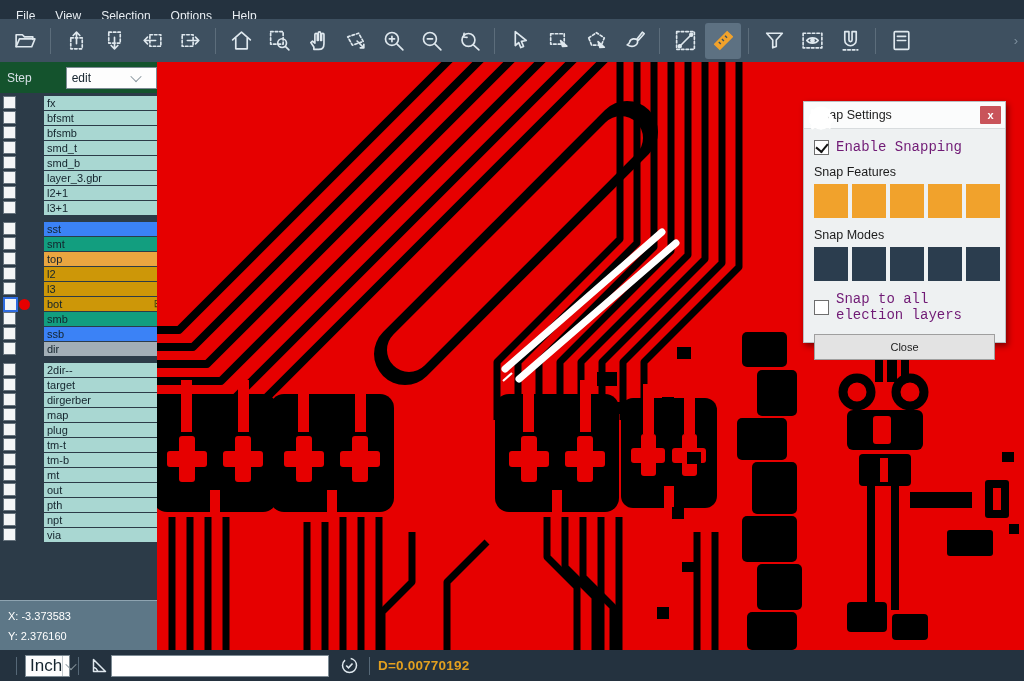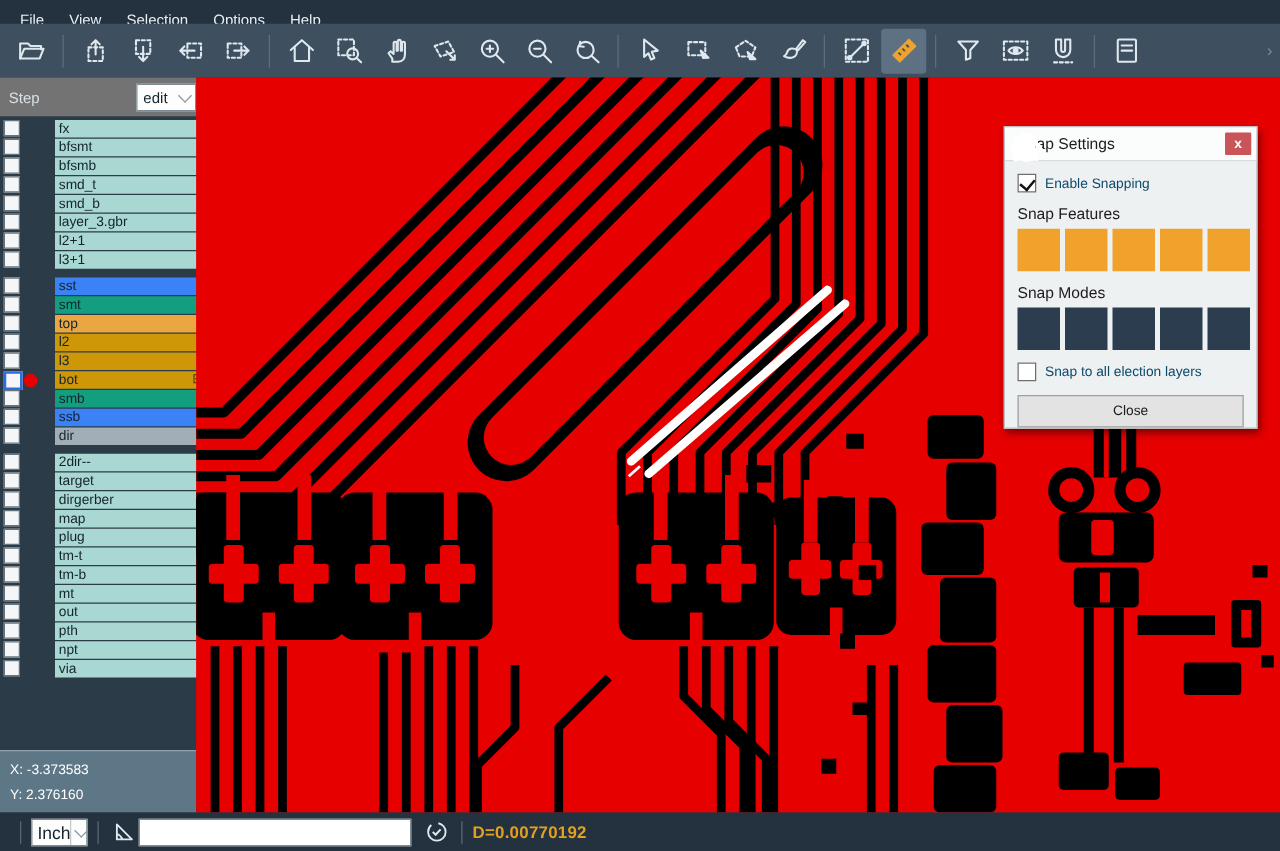--- a/index.html
+++ b/index.html
@@ -14,22 +14,22 @@
   #toolbar{position:absolute;left:0;top:19px;width:1024px;height:43px;background:#3e5060;
            display:flex;align-items:center;padding-left:6px;box-sizing:border-box;}
   .tbtn{width:36px;height:36px;display:flex;align-items:center;justify-content:center;
         border-radius:3px;margin:0 1px;}
   .tbtn.active{background:#5d7182;}
   .tbtn svg{width:25px;height:25px;}
   .tsep{width:1px;height:26px;background:#5c6d7b;margin:0 6px;}
   .toverflow{margin-left:auto;margin-right:6px;color:#7d8f9d;font-size:13px;}
   
   #sidebar{position:absolute;left:0;top:62px;width:157px;height:588px;background:#2c3b48;}
-  #steprow{position:absolute;left:0;top:0;width:157px;height:31px;background:#737373;
-           display:flex;align-items:center;gap:43px;}
+  #steprow{position:absolute;left:0;top:0;width:157px;height:31px;background:#14532d;
+           display:flex;align-items:center;}
   #steprow .lbl{color:#d7e0e6;font-size:12px;margin:0 6px 0 7px;}
   .combo{background:#fdfdfd;border:1px solid #7d8b94;height:22px;display:flex;align-items:center;
          font-size:12px;color:#15242e;box-sizing:border-box;}
   #stepcombo{width:118px;margin-left:28px;}
   #stepcombo span{flex:1;padding-left:5px;}
   .chev{width:16px;height:100%;display:flex;align-items:center;justify-content:center;}
   .chev i{width:7px;height:7px;border-right:1.6px solid #8a979e;border-bottom:1.6px solid #8a979e;
           transform:rotate(45deg) translate(-1px,-1px);}
   #layers{position:absolute;left:0;top:34px;width:157px;}
   .lgroup{margin-bottom:7px;}
@@ -53,35 +53,35 @@
   #snapdlg{position:absolute;left:646px;top:39px;width:203px;height:242px;background:#eef1f2;
            border:1px solid #b9bfc3;box-shadow:2px 3px 6px rgba(0,0,0,.45);box-sizing:border-box;}
   #snaptitle{height:26px;background:#fbfcfc;border-bottom:1px solid #d8dcde;display:flex;align-items:center;}
   #snaptitle .t{flex:1;font-size:12.5px;color:#1c1c1c;padding-left:10px;}
   #snapclose{width:21px;height:18px;background:#c9545a;color:#fff;font-size:11px;font-weight:bold;
              display:flex;align-items:center;justify-content:center;margin-right:4px;border-radius:1px;}
   .dlgrow{display:flex;align-items:center;margin:10px 10px 0 10px;}
   .dchk{width:13px;height:13px;background:#fff;border:1px solid #6e6e6e;position:relative;margin-right:7px;flex:none;}
   .dchk.on::after{content:"";position:absolute;left:2.5px;top:0.5px;width:6px;height:9px;
                   border-right:2px solid #111;border-bottom:2px solid #111;transform:rotate(40deg);}
-  .dlbl{font-size:11px;color:#0c4a6e;}
+  .dlbl{font-size:14px;color:#701a75;font-family:Liberation Mono, monospace;}
   .seclbl{font-size:12.5px;color:#1c1c1c;margin:10px 0 5px 10px;}
   .btnrow{display:flex;margin:0 0 0 10px;}
   .sbtn{width:34px;height:34px;margin-right:4px;display:flex;align-items:center;justify-content:center;}
   .sbtn.orange{background:#f1a22c;}
   .sbtn.navy{background:#2b3d4e;}
   .sbtn svg{width:34px;height:34px;}
   #snapclosebtn{margin:11px 10px 0 10px;height:24px;background:#e3e3e3;border:1px solid #9f9f9f;
                 display:flex;align-items:center;justify-content:center;font-size:11px;color:#1c1c1c;}
   
   #statusbar{position:absolute;left:0;top:650px;width:1024px;height:31px;background:#24323f;
              display:flex;align-items:center;box-sizing:border-box;padding-left:8px;}
   .ssep{width:1px;height:18px;background:#55masked66;background:#566877;margin:0 8px;}
   #unitcombo{width:45px;height:22px;}
-  #unitcombo span{flex:1;padding-left:4px;font-size:14px;}
+  #unitcombo span{flex:1;padding-left:4px;font-size:17px;}
   #unitcombo .chev{border-left:1px solid #c2c9cd;}
   .sicon{display:flex;align-items:center;justify-content:center;width:24px;height:24px;}
   #cmdinput{width:208px;height:20px;border:1px solid #7d8b94;background:#fff;font-size:12px;
             font-family:"Liberation Sans",sans-serif;padding:0 4px;}
   #dreadout{color:#e3a01f;font-size:13.5px;font-weight:bold;letter-spacing:.2px;}
 </style>
 </head>
 <body>
 
 <div id="app">

